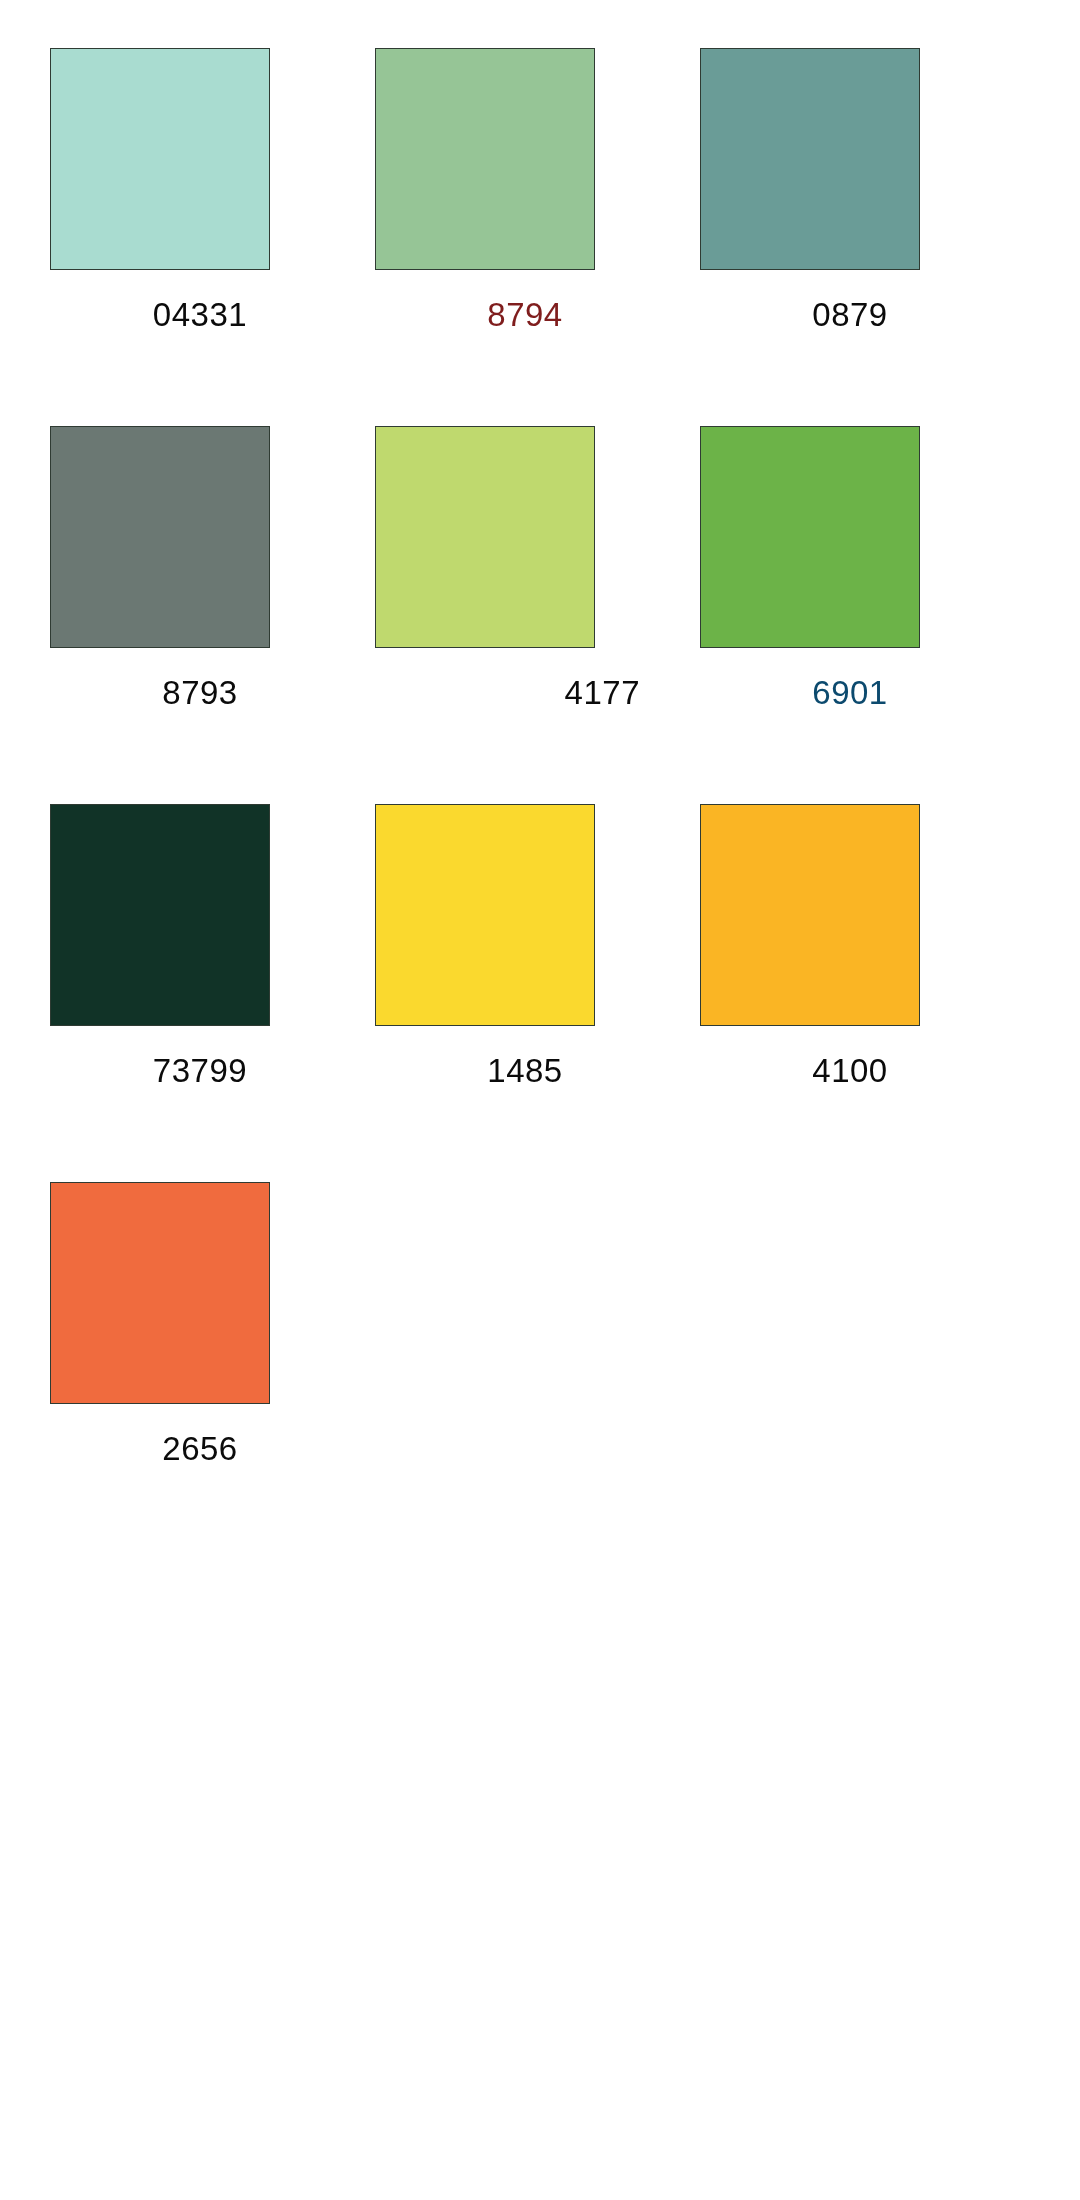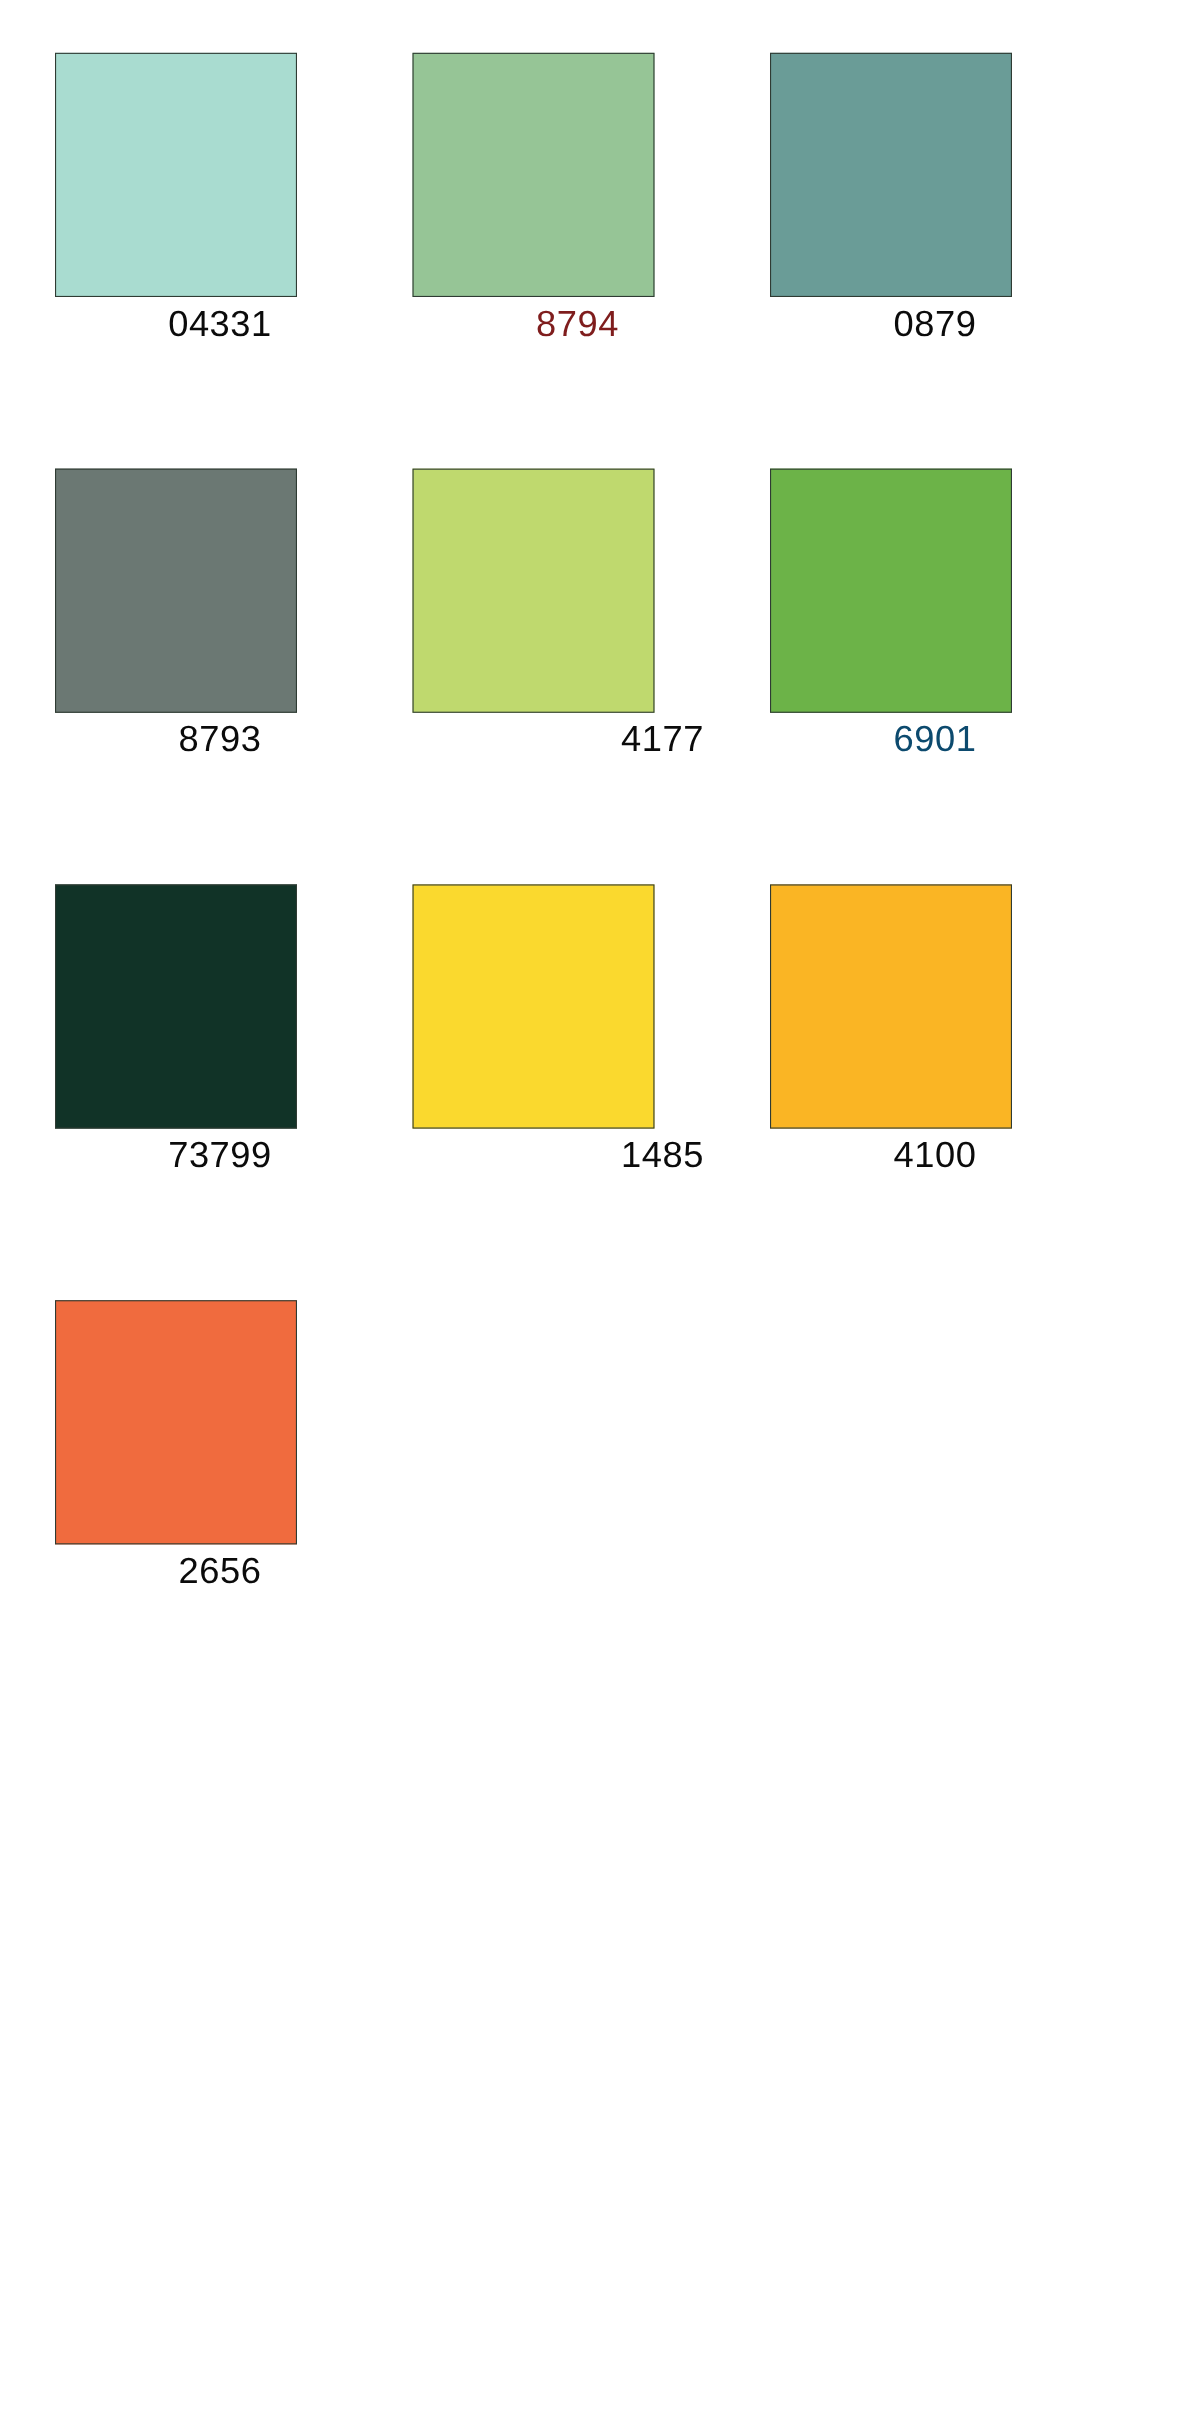--- a/index.html
+++ b/index.html
@@ -39,21 +39,21 @@
   .swatch-chip {
     width: 220px;
     height: 222px;
     border: 1.5px solid #2f3b33;
     box-sizing: border-box;
     align-self: flex-start;
     margin-left: 10px;
   }
 
   .swatch-label {
-    margin-top: 7px;
+    margin-top: 28px;
     font-size: 33px;
     line-height: 1;
     letter-spacing: 0.5px;
     color: #0b0b0b;
     font-weight: 400;
     font-stretch: condensed;
     text-align: center;
     width: 230px;
     margin-left: 10px;
     font-family: "Liberation Sans Narrow", "Liberation Sans", "DejaVu Sans", sans-serif;
@@ -86,21 +86,21 @@
     <div class="swatch-cell">
       <div class="swatch-chip" style="border-color: rgb(47, 59, 51); background-color: rgb(108, 179, 72);"></div>
       <div class="swatch-label" style="color: #0c4a6e;">6901</div>
     </div>
     <div class="swatch-cell">
       <div class="swatch-chip" style="border-color: rgb(47, 59, 51); background-color: rgb(17, 51, 39);"></div>
       <div class="swatch-label" style="color: rgb(11, 11, 11);">73799</div>
     </div>
     <div class="swatch-cell">
       <div class="swatch-chip" style="border-color: rgb(47, 59, 51); background-color: rgb(250, 217, 46);"></div>
-      <div class="swatch-label" style="color: rgb(11, 11, 11); text-align: right;">1485</div>
+      <div class="swatch-label" style="color: rgb(11, 11, 11);">1485</div>
     </div>
     <div class="swatch-cell">
       <div class="swatch-chip" style="border-color: rgb(47, 59, 51); background-color: rgb(250, 181, 36);"></div>
       <div class="swatch-label" style="color: rgb(11, 11, 11);">4100</div>
     </div>
     <div class="swatch-cell">
       <div class="swatch-chip" style="border-color: rgb(47, 59, 51); background-color: rgb(240, 107, 62);"></div>
       <div class="swatch-label" style="color: rgb(11, 11, 11);">2656</div>
     </div>
   </div>

